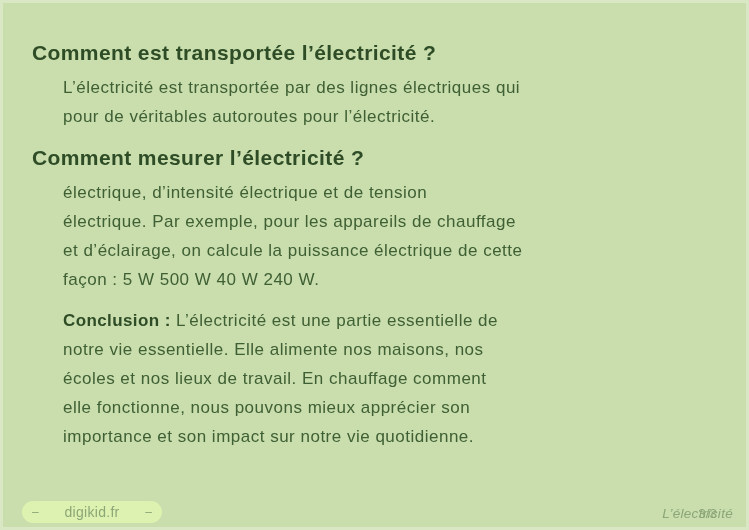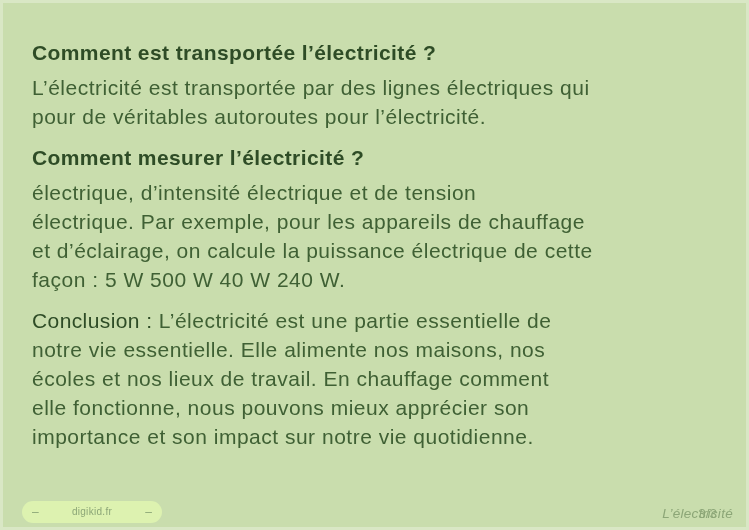--- a/index.html
+++ b/index.html
@@ -31,27 +31,28 @@
     letter-spacing: 0.4px;
     line-height: 29px;
     color: var(--heading_color, #2e4c26);
     white-space: nowrap;
   }
   .para {
     margin: 0 0 12px 0;
     color: var(--body_color, #3f6034);
   }
   .line {
-    font-size: 21px;
+    font-size: 17px;
     line-height: 29px;
     letter-spacing: 0.5px;
     white-space: nowrap;
+    margin-left: 31px;
   }
   .lead {
-    font-weight: 400;
+    font-weight: 700;
     letter-spacing: 0.4px;
     color: var(--heading_color, #2e4c26);
   }
   .footer {
     position: absolute;
     left: 0;
     right: 0;
     bottom: 4px;
     height: 26px;
     display: flex;
@@ -72,21 +73,21 @@
     border-radius: 12px;
     background: var(--pill_bg, #ddf2b0);
     cursor: pointer;
   }
   .brand-pill .dash {
     font-size: 12px;
     color: var(--footer_color, #8ca677);
     line-height: 22px;
   }
   .brand-pill .brand {
-    font-size: 10px;
+    font-size: 14px;
     color: var(--footer_color, #8ca677);
     letter-spacing: 0.3px;
     line-height: 22px;
   }
   .slide-title {
     position: absolute;
     left: 0;
     right: 16px;
     text-align: right;
     font-size: 13.5px;

